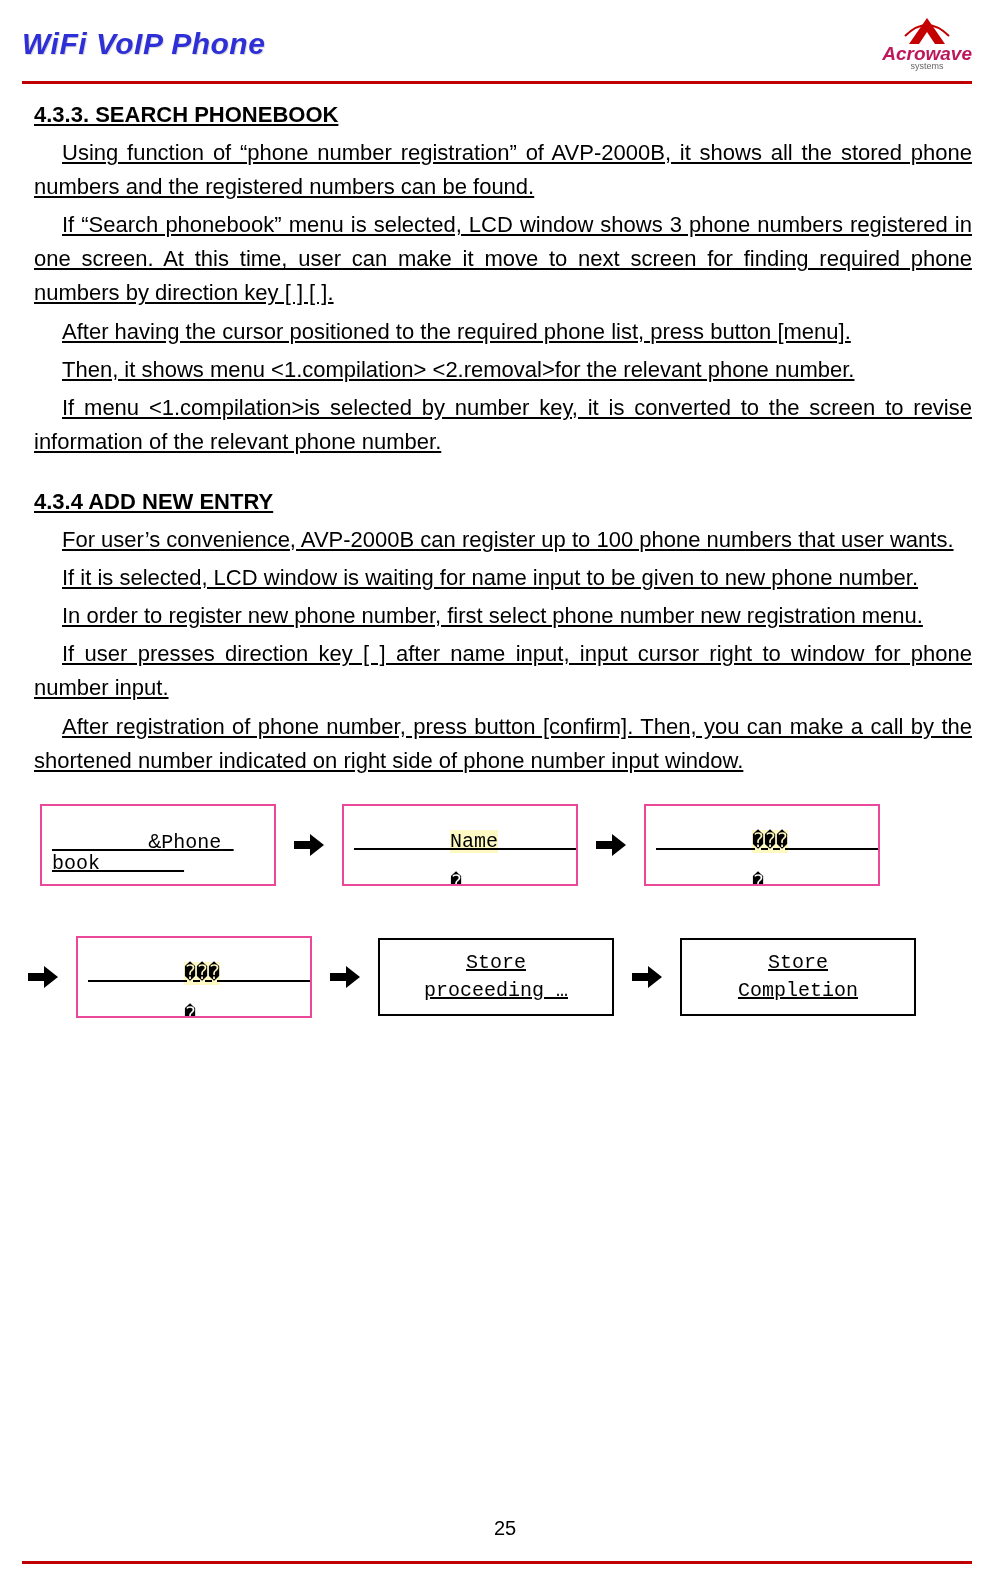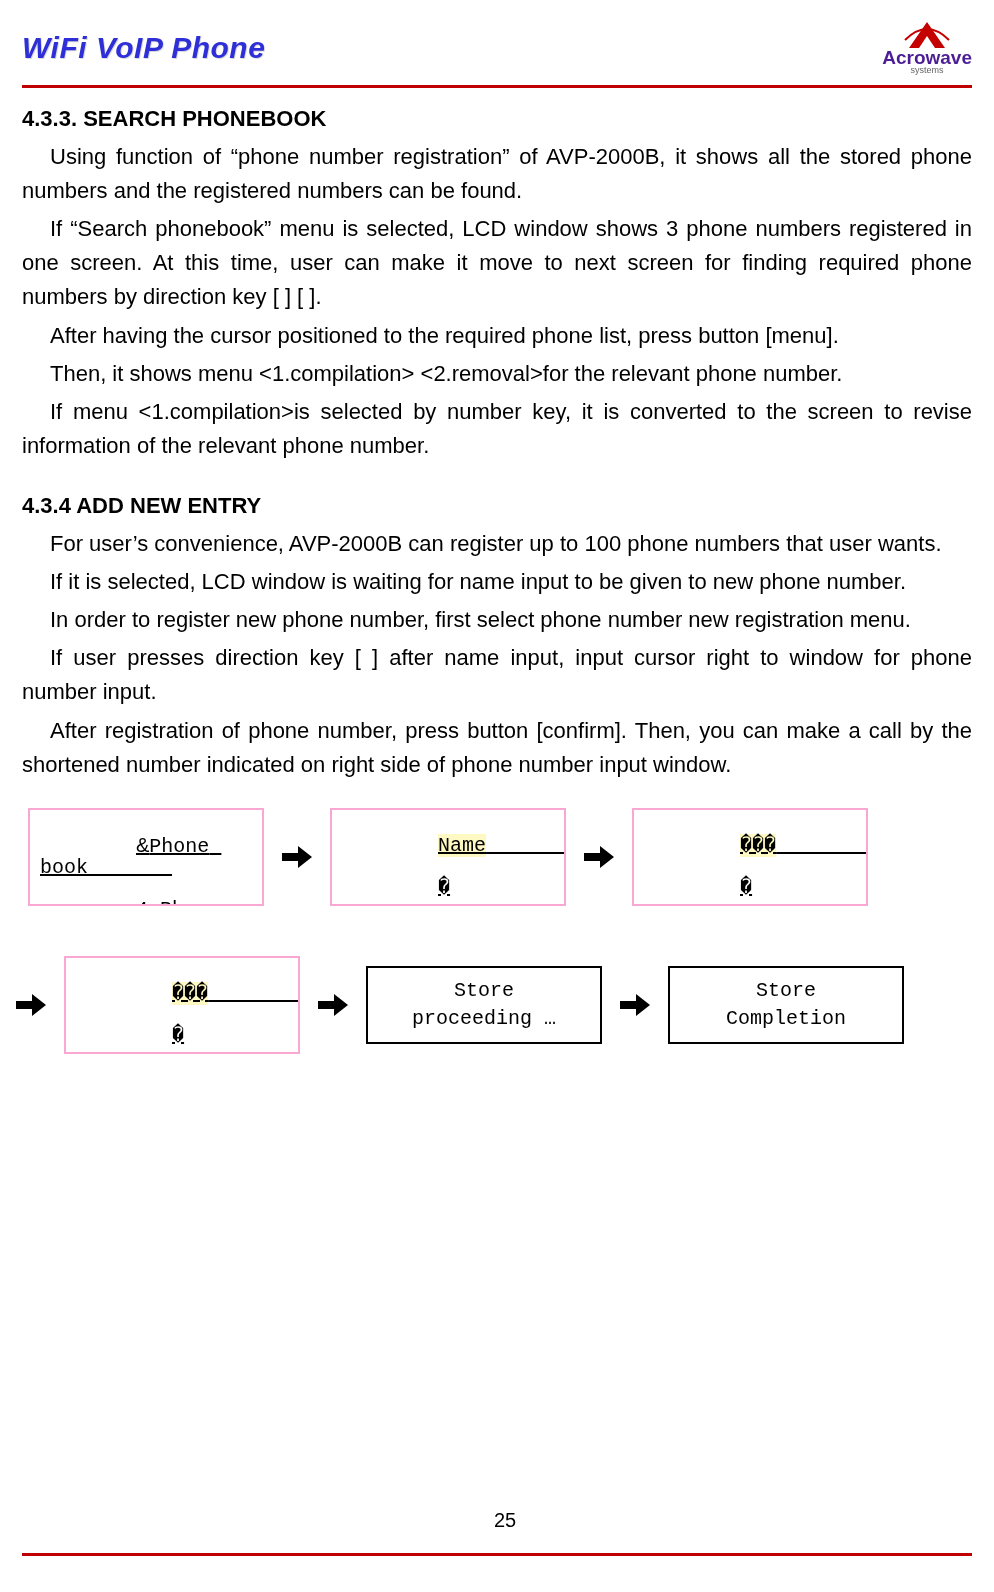--- a/index.html
+++ b/index.html
@@ -12,80 +12,83 @@
   .page {
     width: 994px;
     min-height: 1592px;
     position: relative;
     box-sizing: border-box;
   }
   .header {
     display: flex;
     align-items: center;
     justify-content: space-between;
-    padding: 20px 22px 10px 22px;
+    padding: 8px 22px 10px 22px;
+    margin-top: 8px;
   }
   .title {
     font-weight: bold;
     font-style: italic;
     font-size: 30px;
     color: #2e2fd6;
     letter-spacing: 0.5px;
     text-shadow: 1px 1px 0 rgba(0,0,0,0.15);
   }
   .logo-wrap {
     display: flex;
     flex-direction: column;
     align-items: center;
     line-height: 1;
   }
   .logo-wrap svg { display:block; }
   .logo-text {
     font-size: 19px;
     font-weight: bold;
-    color: #4c1d95;
+    color: #be185d;
     margin-top: -2px;
+    font-style: italic;
   }
   .logo-sub {
     font-size: 9px;
     color: #666;
     margin-top: -1px;
   }
   .red-rule {
     height: 3px;
     background: #c00000;
     margin: 0 22px 0 22px;
   }
   .content {
-    padding: 14px 22px 10px 22px;
+    padding: 14px 22px 10px 34px;
     font-size: 22px;
     line-height: 1.55;
     color: #000;
+    text-decoration: underline;
   }
   .content p { margin: 0 0 4px 0; }
   .heading {
     font-weight: bold;
     font-size: 22px;
     margin: 6px 0 4px 0;
   }
   .indent { text-indent: 28px; }
   .just { text-align: justify; }
   .section-gap { height: 22px; }
 
   
   .diagram-row {
     display: flex;
     align-items: center;
     gap: 14px;
     margin: 26px 6px 0 6px;
   }
   .lcd {
-    border: 2px solid #f9a8d4;
+    border: 2px solid #ec4899;
     width: 236px;
-    height: 98px;
+    height: 82px;
     box-sizing: border-box;
     padding: 4px 10px 0 10px;
     font-family: "Courier New", Courier, monospace;
     font-size: 20px;
     line-height: 1.05;
     overflow: hidden;
     position: relative;
     white-space: pre-wrap;
   }
   .lcd-center {

